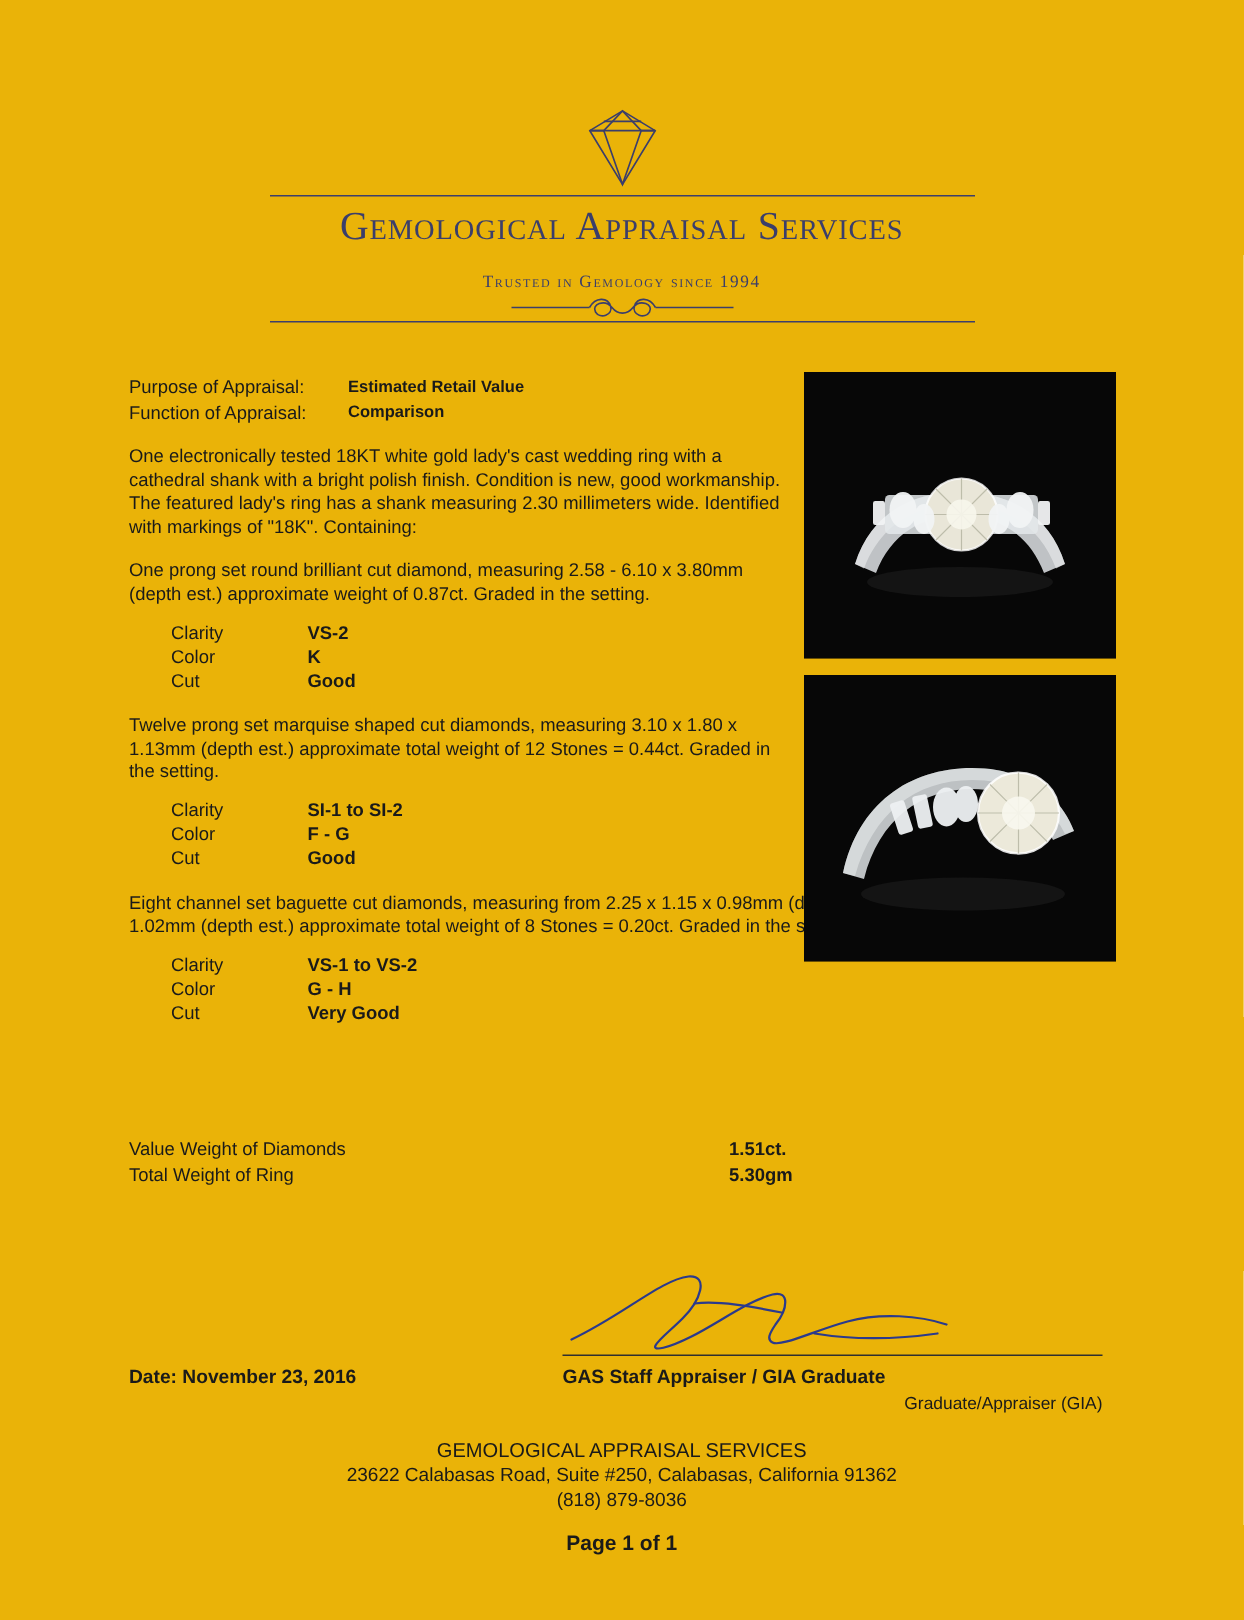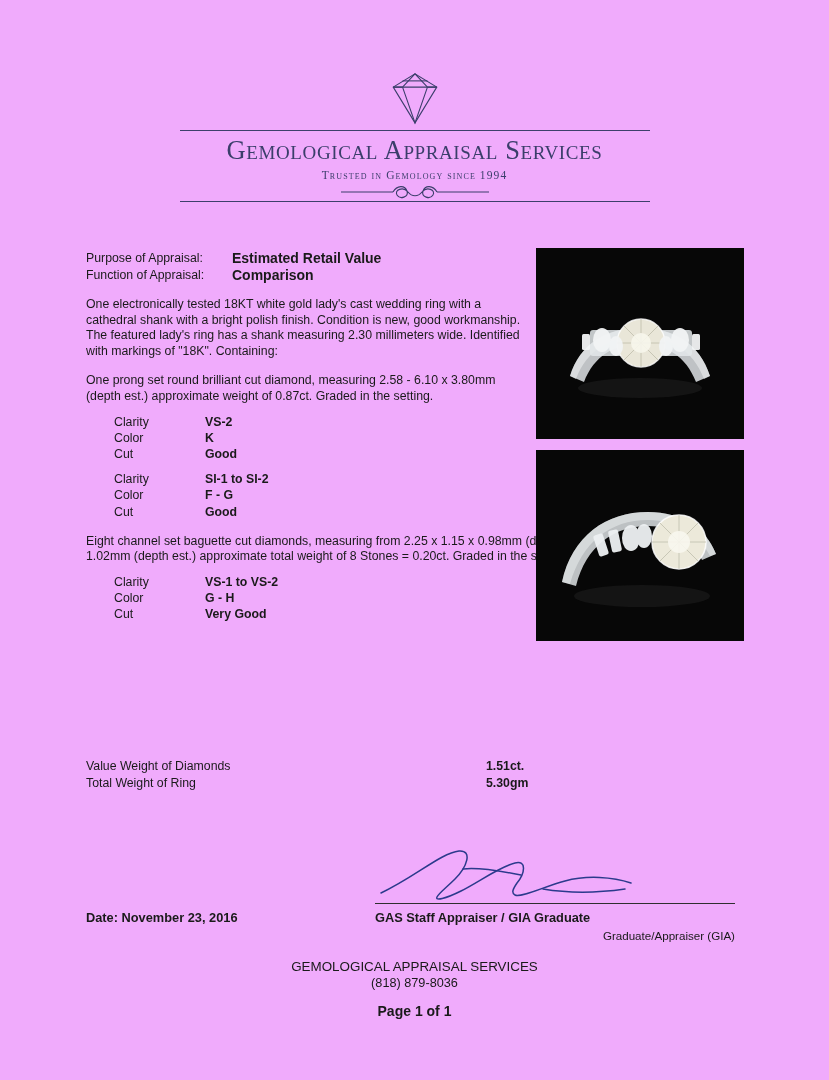--- a/index.html
+++ b/index.html
@@ -11,21 +11,21 @@
     width: 829px;
     height: 1080px;
     position: relative;
     font-family: "Liberation Sans", sans-serif;
     color: #1a1a1a;
     overflow: hidden;
   }
   .page {
     position: absolute;
     inset: 0;
-    background: #f0abfc;
+    background: #eab308;
   }
 
   
   .header {
     position: absolute;
     top: 70px;
     left: 0;
     right: 0;
     text-align: center;
   }
@@ -52,21 +52,21 @@
     color: #3b3e6b;
     white-space: nowrap;
     font-variant: small-caps;
     text-transform: capitalize;
   }
   .brand-sub {
     font-family: "Liberation Serif", serif;
     font-size: 11.5px;
     letter-spacing: 1.1px;
     color: #3b3e6b;
-    margin-top: 3px;
+    margin-top: 16px;
     font-variant: small-caps;
   }
   .flourish {
     display: block;
     margin: 2px auto 0 auto;
     width: 160px;
     height: 18px;
   }
   .brand-rule-bottom {
     border-top: 1.4px solid #3d3f6b;
@@ -87,21 +87,21 @@
     display: flex;
     line-height: 16.5px;
   }
   .kv-label {
     width: 146px;
     flex: 0 0 146px;
     font-size: 12.3px;
   }
   .kv-value {
     font-weight: bold;
-    font-size: 14px;
+    font-size: 11px;
   }
   .para {
     margin-top: 14px;
     text-align: left;
   }
 
   .spec-table {
     margin-top: 9px;
     margin-left: 28px;
   }
@@ -267,20 +267,21 @@
       <div class="spec-row">
         <div class="spec-label">Color</div>
         <div class="spec-value">K</div>
       </div>
       <div class="spec-row">
         <div class="spec-label">Cut</div>
         <div class="spec-value">Good</div>
       </div>
     </div>
 
+    <div class="para">Twelve prong set marquise shaped cut diamonds, measuring 3.10 x 1.80 x 1.13mm (depth est.) approximate total weight of 12 Stones = 0.44ct. Graded in the setting.</div>
 
     <div class="spec-table">
       <div class="spec-row">
         <div class="spec-label">Clarity</div>
         <div class="spec-value">SI-1 to SI-2</div>
       </div>
       <div class="spec-row">
         <div class="spec-label">Color</div>
         <div class="spec-value">F - G</div>
       </div>
@@ -383,17 +384,18 @@
     </svg>
   </div>
   <div class="sig-line"></div>
 
   <div class="date-line">Date: November 23, 2016</div>
   <div class="appraiser">GAS Staff Appraiser / GIA Graduate</div>
   <div class="appraiser-sub">Graduate/Appraiser (GIA)</div>
 
   <div class="footer">
     <div class="f1">GEMOLOGICAL APPRAISAL SERVICES</div>
+    <div class="f2">23622 Calabasas Road, Suite #250, Calabasas, California 91362</div>
     <div class="f3">(818) 879-8036</div>
     <div class="page-num">Page 1 of 1</div>
   </div>
 
 </div>
 
 </body></html>

